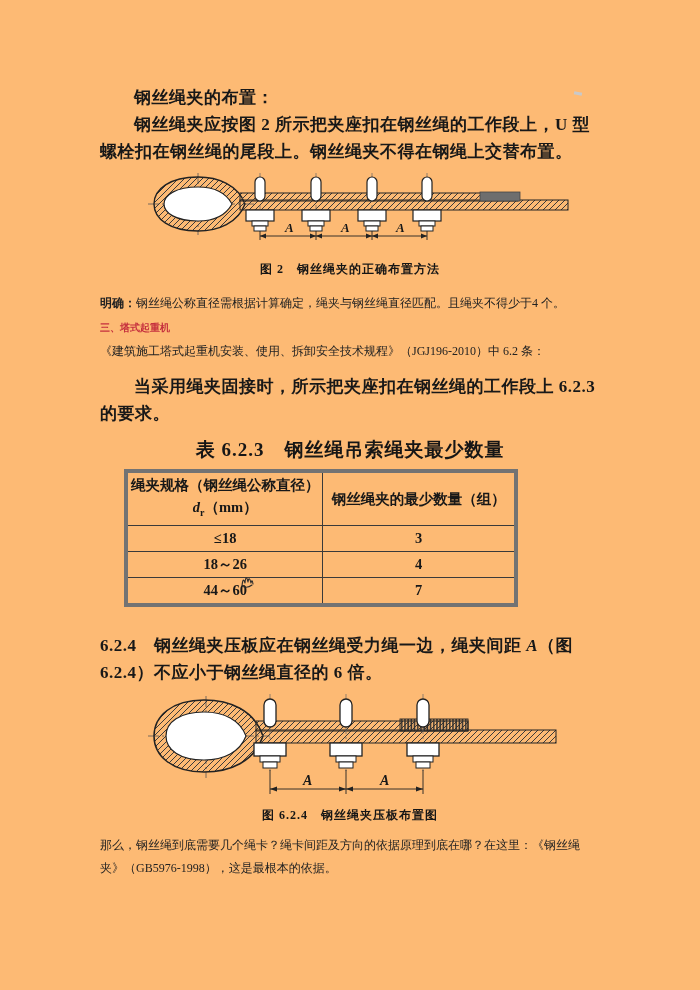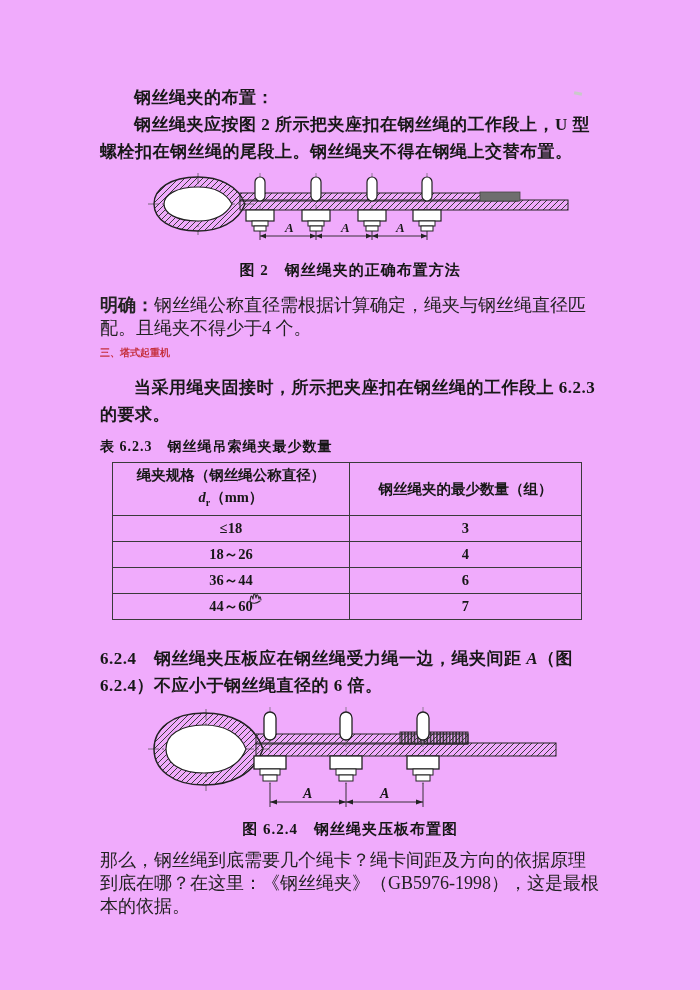--- a/index.html
+++ b/index.html
@@ -1,51 +1,51 @@
 <!DOCTYPE html>
 <html lang="zh"><head>
 <meta charset="utf-8">
 <style>
   html,body{margin:0;padding:0;background:#ffffff;}
   .page{
     position:relative;
     width:700px;height:990px;
-    background:#f0abfc;
+    background:#fdba74;
     overflow:hidden;
     color:#1f1f1f;
     font-family:"Liberation Serif", serif;
   }
   .content{padding:84px 100px 0 100px;width:500px;box-sizing:content-box;}
 
   
   .scan{font-size:17px;line-height:27px;font-weight:600;color:#181818;letter-spacing:.5px;}
   .scan p{margin:0;}
   .indent{text-indent:2em;}
 
   
-  .reg{font-size:18px;line-height:23px;font-weight:400;color:#222;}
+  .reg{font-size:12px;line-height:23px;font-weight:400;color:#222;}
   .reg p{margin:0;}
   .lead-bold{font-weight:700;}
   .red-head{color:#c5303e;font-weight:700;font-size:10px;line-height:22px;margin:2px 0 1px 0;}
 
   .fig-wrap{margin-left:48px;margin-top:8px;}
   .fig-caption{
-    text-align:center;font-weight:700;font-size:15px;color:#161616;
+    text-align:center;font-weight:700;font-size:12px;color:#161616;
     letter-spacing:1px;margin-top:4px;
   }
 
   .tbl-title{
-    text-align:left;font-weight:700;font-size:14px;color:#161616;
+    text-align:center;font-weight:700;font-size:19px;color:#161616;
     letter-spacing:1px;margin:10px 0 6px 0;
   }
   table.spec{
     border-collapse:collapse;
-    width:470px;
-    margin-left:12px;
-    border:1px solid #737373;
+    width:394px;
+    margin-left:24px;
+    border:4px solid #737373;
     font-size:14.5px;color:#181818;
   }
   table.spec th, table.spec td{
     border:1px solid #3a3a3a;
     text-align:center;
     font-weight:600;
     padding:0;
   }
   table.spec th{height:52px;line-height:22px;}
   table.spec td{height:25px;position:relative;}
@@ -137,20 +137,23 @@
         <text class="dimA" x="248" y="59" font-size="13" fill="#181818">A</text>
       </svg>
     </div>
     <div class="fig-caption">图 2　钢丝绳夹的正确布置方法</div>
 
     <div class="reg mt14">
       <p><span class="lead-bold">明确：</span><span>钢丝绳公称直径需根据计算确定，绳夹与钢丝绳直径匹配。且绳夹不得少于4 个。</span></p>
     </div>
 
     <div class="red-head">三、塔式起重机</div>
+    <div class="reg">
+      <p>《建筑施工塔式起重机安装、使用、拆卸安全技术规程》（JGJ196-2010）中 6.2 条：</p>
+    </div>
 
     <div class="scan mt10">
       <p class="indent">当采用绳夹固接时，所示把夹座扣在钢丝绳的工作段上 6.2.3 的要求。</p>
     </div>
 
     <div class="tbl-title">表 6.2.3　钢丝绳吊索绳夹最少数量</div>
 
     <table class="spec">
       <colgroup>
           <col class="c1">
@@ -166,24 +169,20 @@
         </tr>
       </thead>
       <tbody>
         <tr>
           <td>≤18</td>
           <td>3</td>
         </tr>
         <tr>
           <td>18～26</td>
           <td>4</td>
-        </tr>
-        <tr>
-          <td>36～44</td>
-          <td>6</td>
         </tr>
         <tr>
           <td><span>44～60</span>
             <svg class="smudge" width="18" height="20" viewBox="0 0 18 20">
               <path d="M3 16 Q4 6 6 13 M6 13 Q7 3 9 12 M9 12 Q10 5 12 13 M12 13 Q13 8 14 14 M3 16 Q8 19 13 15" fill="none" stroke="#2c2c2c" stroke-width="1.1" stroke-linecap="round"></path>
             </svg>
           </td>
           <td>7</td>
         </tr>
       </tbody>

